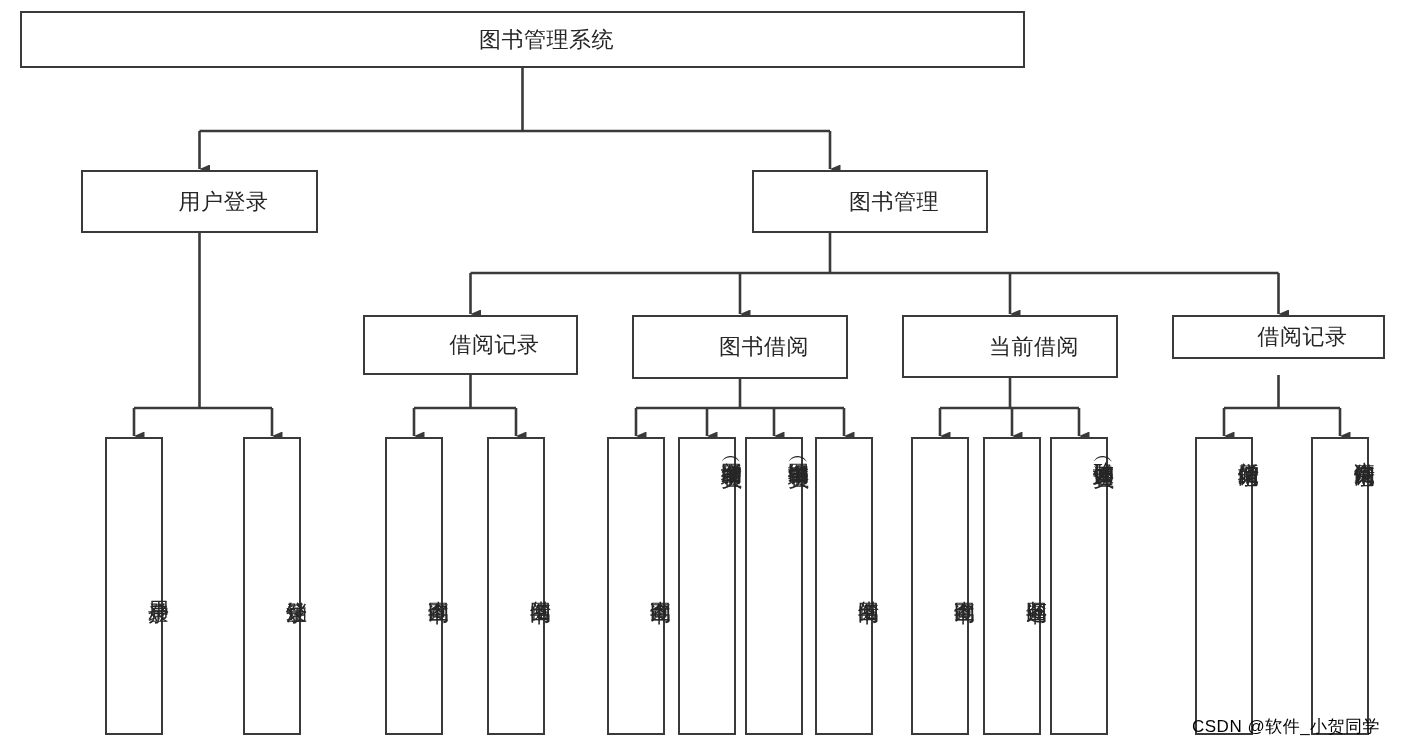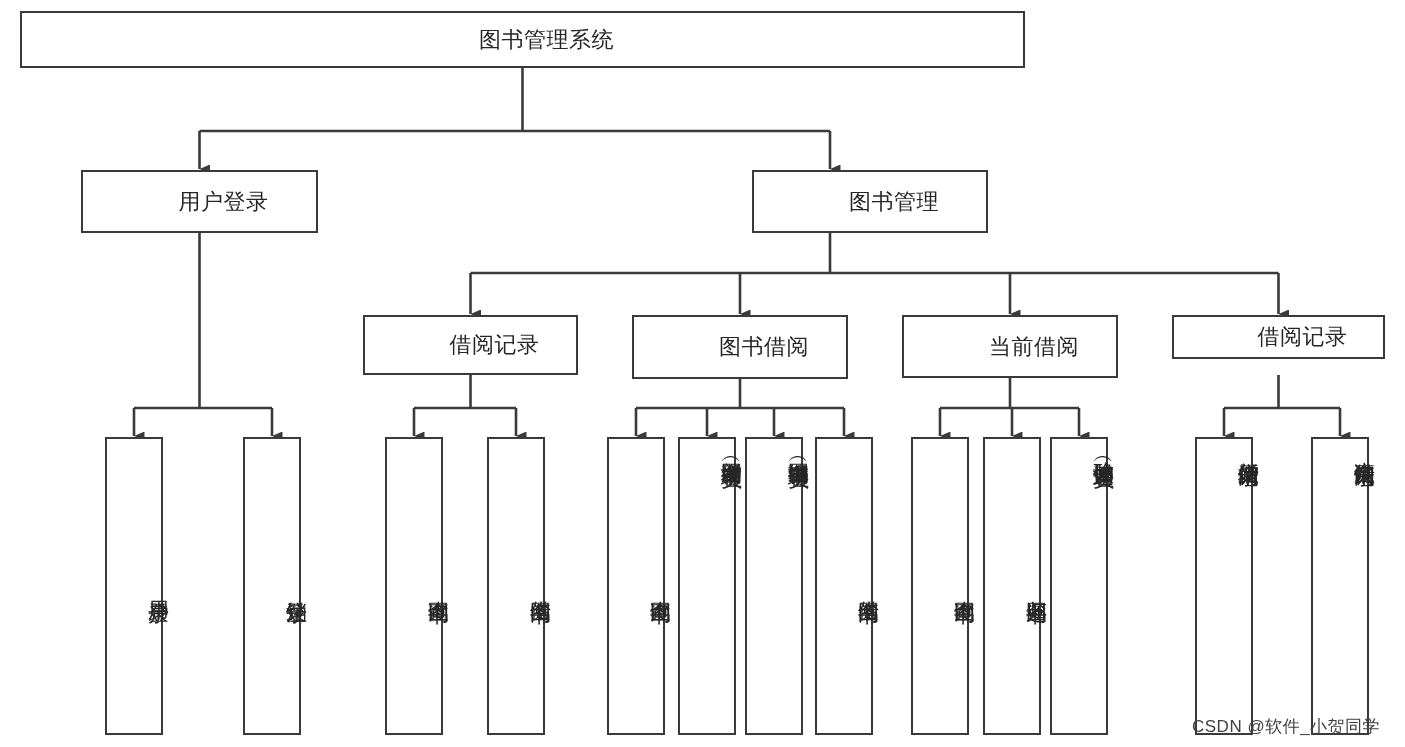--- a/index.html
+++ b/index.html
@@ -127,15 +127,15 @@
       <div class="node node-v" style="left: 678px; top: 437px; width: 58px; height: 298px;">新增图书（管理员）</div>
       <div class="node node-v" style="left: 745px; top: 437px; width: 58px; height: 298px;">编辑图书（管理员）</div>
       <div class="node node-v center-v" style="left: 815px; top: 437px; width: 58px; height: 298px;">借阅图书</div>
       <div class="node node-v center-v" style="left: 911px; top: 437px; width: 58px; height: 298px;">查询图书</div>
       <div class="node node-v center-v" style="left: 983px; top: 437px; width: 58px; height: 298px;">归还图书</div>
       <div class="node node-v" style="left: 1050px; top: 437px; width: 58px; height: 298px;">确认归还（管理员）</div>
       <div class="node node-v" style="left: 1195px; top: 437px; width: 58px; height: 298px;">新增借阅记录</div>
       <div class="node node-v" style="left: 1311px; top: 437px; width: 58px; height: 298px;">查询借阅记录</div>
     </div>
 
-  <div class="watermark" style="left: 1192px; top: 715px; color: #404040;">CSDN @软件_小贺同学</div>
+  <div class="watermark" style="left: 1192px; top: 715px; color: #000000;">CSDN @软件_小贺同学</div>
 
 </div>
 
 </body></html>

